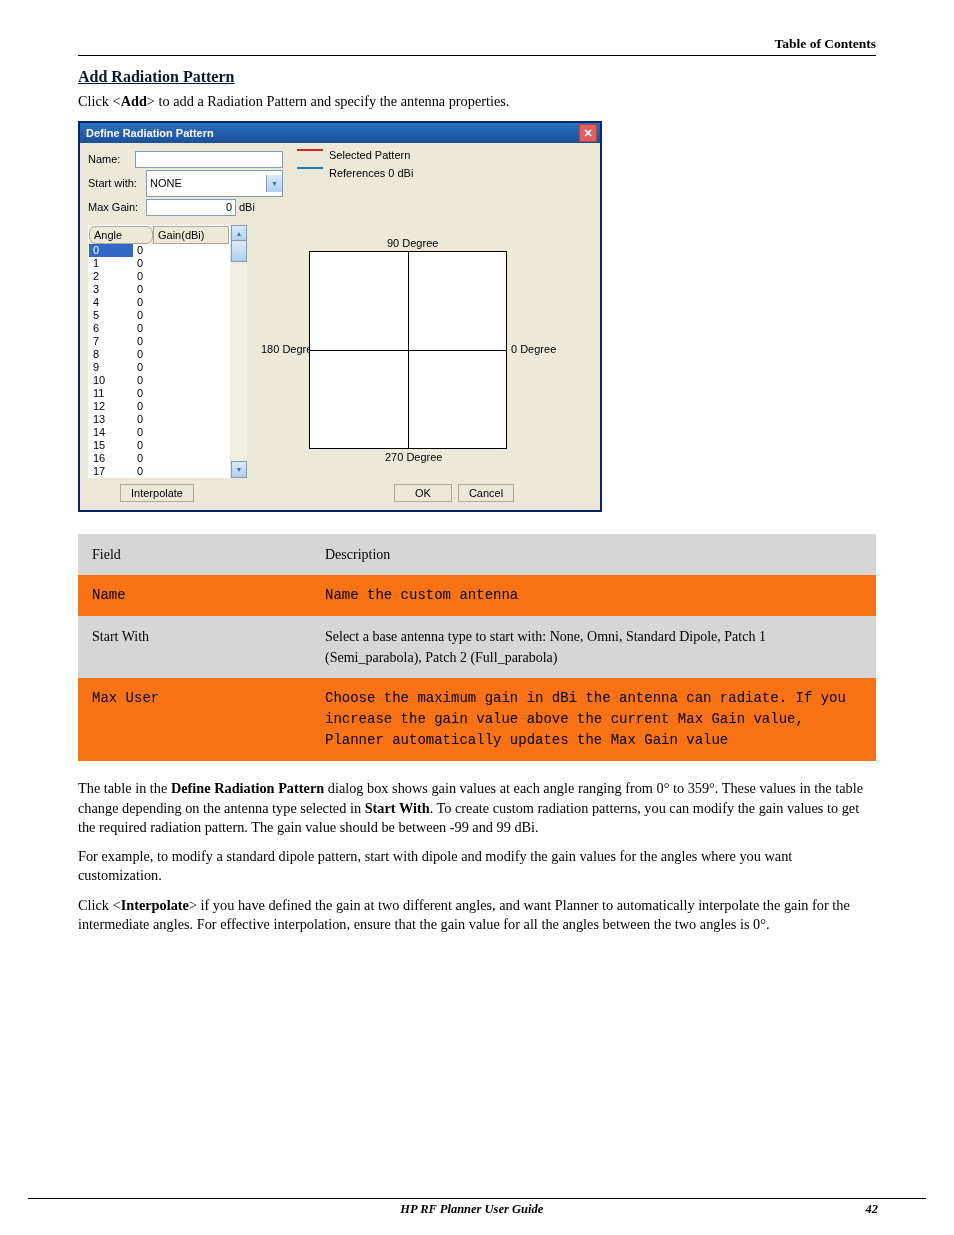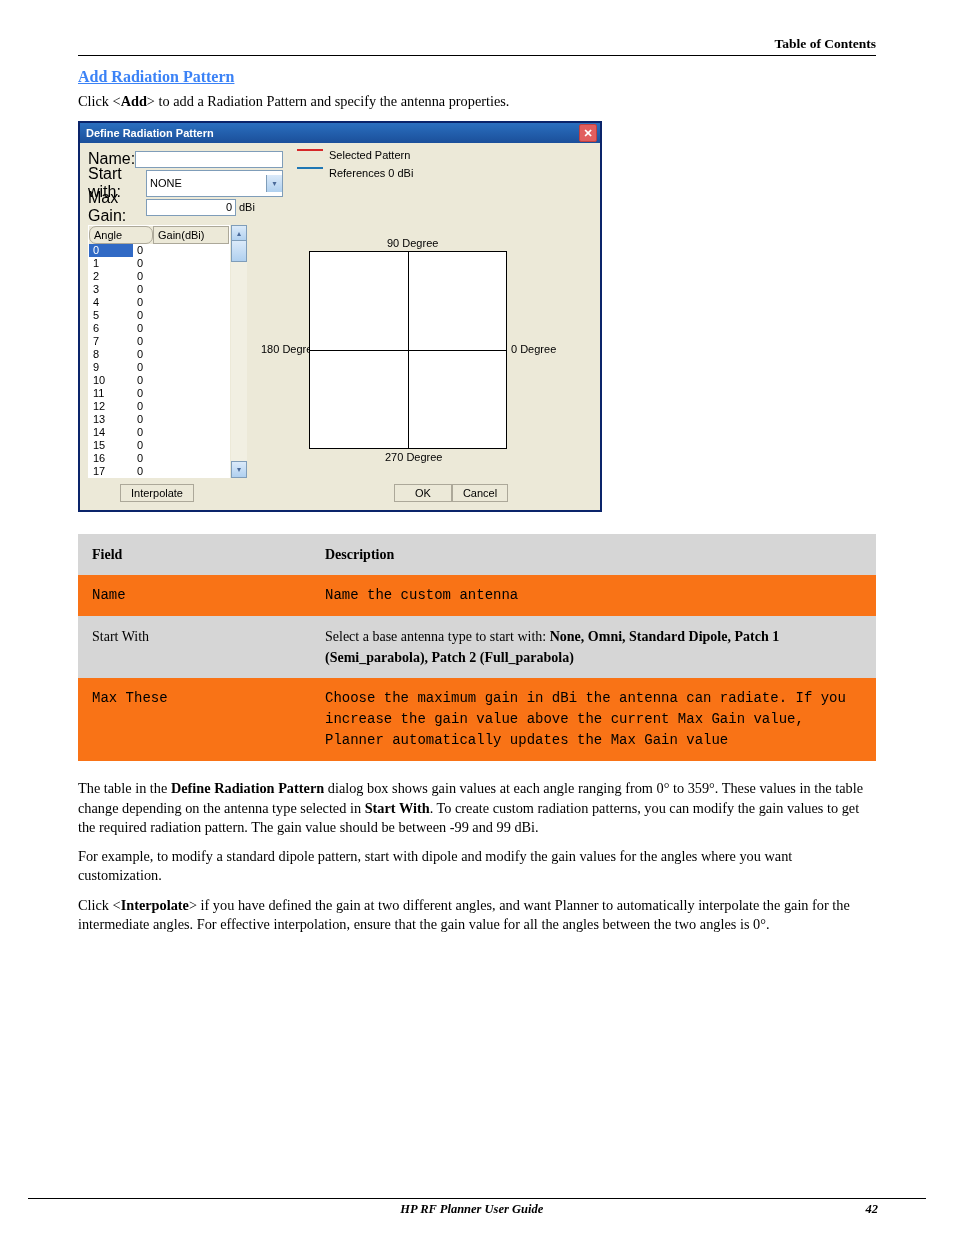--- a/index.html
+++ b/index.html
@@ -1,31 +1,31 @@
 <!DOCTYPE html>
 <html><head>
 <meta charset="utf-8">
 <style>
   body { margin: 0; font-family: "Palatino Linotype", "Book Antiqua", Palatino, serif; color: #000; background: #fff; }
   .page { width: 954px; min-height: 1235px; margin: 0 auto; padding: 0 28px; box-sizing: border-box; position: relative; }
   .header { text-align: right; font-size: 13.5px; font-weight: bold; padding: 36px 0 3px 0; border-bottom: 1px solid #000; margin: 0 50px 12px 50px; }
   .content { margin: 0 50px; }
-  .section-title { font-size: 16px; font-weight: bold; text-decoration: underline; color: #3b82f6; margin: 4px 0 6px 0; }
+  .section-title { font-size: 16px; font-weight: bold; text-decoration: underline; color: #0f172a; margin: 4px 0 6px 0; }
   .para { font-size: 14.3px; line-height: 1.35; margin: 6px 0 10px 0; }
   .para strong { font-weight: bold; }
 
   
   .dialog { width: 520px; border: 2px solid #0a246a; background: #ece9d8; font-family: Tahoma, sans-serif; font-size: 11px; color: #000; margin-bottom: 22px; }
   .dlg-titlebar { height: 20px; background: linear-gradient(#2a6fbf, #1b4f9a); color: #fff; font-weight: bold; display: flex; align-items: center; justify-content: space-between; padding: 0 3px 0 6px; }
   .dlg-close { width: 16px; height: 16px; background: #e15e5e; border: 1px solid #c04040; color: #fff; font-weight: bold; display: flex; align-items: center; justify-content: center; font-size: 11px; border-radius: 2px; line-height: 1; }
   .dlg-body { padding: 6px 8px 8px 8px; }
   .dlg-top { display: flex; }
   .dlg-left-inputs { width: 195px; }
   .field-row { display: flex; align-items: center; margin-bottom: 4px; height: 20px; }
-  .field-label { width: 58px; font-size: 16px; }
+  .field-label { width: 58px; font-size: 11px; }
   .field-input { flex: 1; height: 17px; border: 1px solid #7f9db9; background: #fff; box-sizing: border-box; font-size: 11px; padding: 0 2px; }
   .field-select { flex: 1; height: 27px; border: 1px solid #7f9db9; background: #fff; box-sizing: border-box; display: flex; align-items: center; justify-content: space-between; padding-left: 3px; font-size: 11px; }
   .sel-arrow { width: 15px; height: 17px; background: linear-gradient(#dbeaf9, #b0d0ef); border-left: 1px solid #7f9db9; display: flex; align-items: center; justify-content: center; font-size: 8px; color: #4a6a99; }
   .maxgain-row .field-input { text-align: right; padding-right: 3px; }
   .dBi { margin-left: 3px; font-size: 11px; }
 
   .legend { font-size: 11px; margin-left: 14px; }
   .legend-row { display: flex; height: 18px; }
   .legend-swatch { width: 26px; height: 2px; margin-right: 6px; }
   .sw-red { background: #d62728; }
@@ -54,30 +54,30 @@
   .chart-box::after { content: ""; position: absolute; top: 50%; left: 0; right: 0; border-top: 1px solid #000; }
   .deg-lbl { position: absolute; font-size: 11px; }
   .deg-90 { top: 12px; left: 132px; }
   .deg-180 { top: 118px; left: 6px; }
   .deg-0 { top: 118px; left: 256px; }
   .deg-270 { top: 226px; left: 130px; }
 
   .dlg-footer { display: flex; align-items: center; margin-top: 6px; }
   .btn { border: 1px solid #aca899; background: #ece9d8; font-size: 11px; padding: 2px 10px; font-family: Tahoma, sans-serif; }
   .btn-ok { margin-left: 200px; padding: 2px 20px; }
-  .btn-cancel { }
+  .btn-cancel { margin-left: 6px; }
   .btn-interp { margin-left: 32px; }
 
   
   .info-table { width: 100%; border-collapse: collapse; margin: 14px 0 18px 0; }
   .info-table td { vertical-align: top; font-size: 14px; line-height: 1.5; padding: 10px 14px; }
   .info-table td:first-child { width: 205px; }
   .row-even td { background: #d6d6d6; }
   .row-odd td { background: #f97316; font-family: Liberation Mono, monospace; }
-  .info-table td strong { font-weight: bold; }
+  .info-table td strong { font-weight: normal; }
 
   .footer { position: absolute; bottom: 18px; left: 28px; right: 28px; border-top: 1px solid #000; padding-top: 3px; }
   .footer-inner { display: flex; justify-content: space-between; align-items: center; font-size: 12.5px; font-style: italic; font-weight: bold; margin: 0 50px; }
   .pagenum { font-style: italic; font-weight: bold; text-align: right; font-size: 12.5px; margin-right: -2px; }
 </style>
 </head>
 <body>
 
 <div class="page">
   <div class="header">Table of Contents</div>
@@ -238,21 +238,21 @@
       </tr>
       <tr class="row-odd">
         <td>Name</td>
         <td>Name the custom antenna</td>
       </tr>
       <tr class="row-even">
         <td>Start With</td>
         <td><span>Select a base antenna type to start with: </span><strong>None, Omni, Standard Dipole, Patch 1 (Semi_parabola), Patch 2 (Full_parabola)</strong></td>
       </tr>
       <tr class="row-odd">
-        <td>Max These</td>
+        <td>Max User</td>
         <td>Choose the maximum gain in dBi the antenna can radiate. If you increase the gain value above the current Max Gain value, Planner automatically updates the Max Gain value</td>
       </tr>
     </tbody>
       </table>
 
     <p class="para">
       <span>The table in the </span><strong>Define Radiation Pattern</strong><span> dialog box shows gain values at each angle ranging from 0° to 359°. These values in the table change depending on the antenna type selected in </span><strong>Start With</strong><span>. To create custom radiation patterns, you can modify the gain values to get the required radiation pattern. The gain value should be between -99 and 99 dBi.</span>
     </p>
     <p class="para">For example, to modify a standard dipole pattern, start with dipole and modify the gain values for the angles where you want customization.</p>
     <p class="para">

